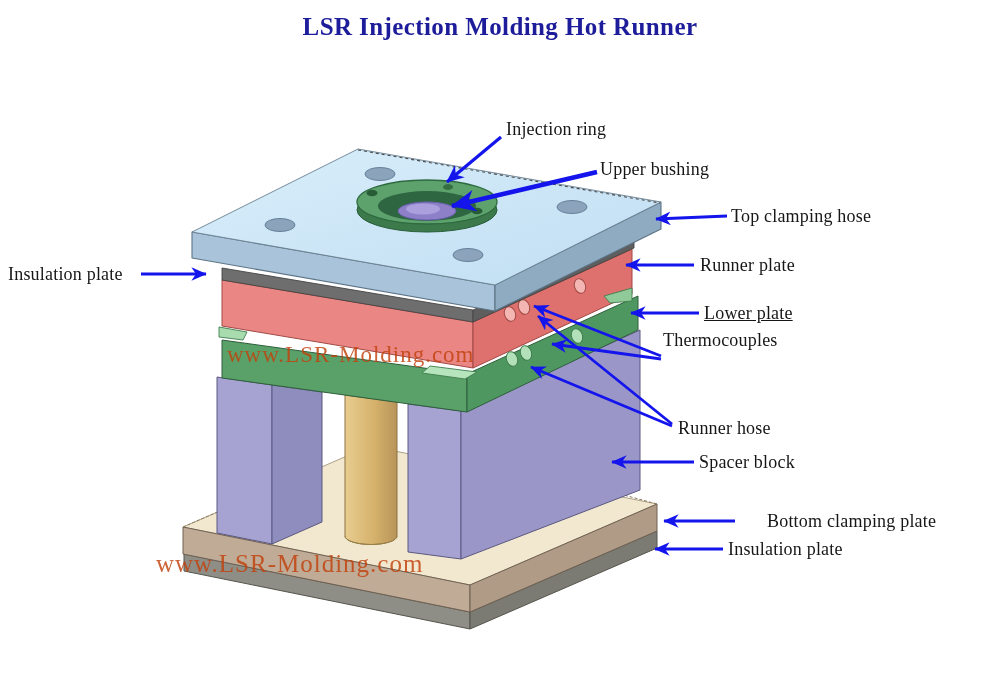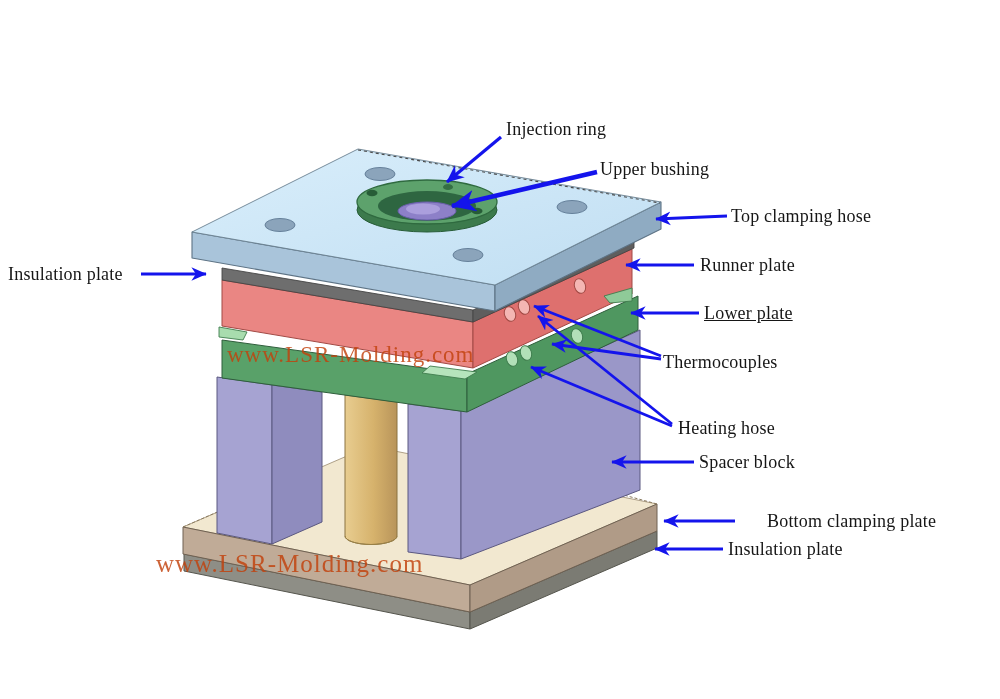--- a/index.html
+++ b/index.html
@@ -23,21 +23,21 @@
   }
   .wm.mid{left:227px;top:342px;font-size:23px;}
   .wm.bot{left:156px;top:550px;font-size:25px;}
   
   .l-locating{left:506px;top:119px;}
   .l-sprue{left:600px;top:159px;}
   .l-topclamp{left:731px;top:206px;}
   .l-insul-left{left:8px;top:264px;}
   .l-upper{left:700px;top:255px;}
   .l-lower{left:704px;top:303px;text-decoration:underline;}
-  .l-thermo{left:663px;top:352px;}
+  .l-thermo{left:663px;top:330px;}
   .l-heat{left:678px;top:418px;}
   .l-spacer{left:699px;top:452px;}
   .l-bottomclamp{left:742px;top:511px;margin-left:25px;}
   .l-insul-bot{left:728px;top:539px;}
 </style>
 </head>
 <body>
 
 <div id="stage">
 
@@ -148,26 +148,27 @@
       <path d="M672,426 L531,367" marker-end="url(#ah)"></path>
       <path d="M694,462 L612,462" marker-end="url(#ah)"></path>
       <path d="M735,521 L664,521" marker-end="url(#ah)"></path>
       <path d="M723,549 L655,549" marker-end="url(#ah)"></path>
     </g>
   </svg>
 
   <div class="wm mid">www.LSR-Molding.com</div>
   <div class="wm bot">www.LSR-Molding.com</div>
 
+  <div class="title">LSR Injection Molding Hot Runner</div>
 
   <div class="lbl l-locating">Injection ring</div>
   <div class="lbl l-sprue">Upper bushing</div>
   <div class="lbl l-topclamp">Top clamping hose</div>
   <div class="lbl l-insul-left">Insulation plate</div>
   <div class="lbl l-upper">Runner plate</div>
   <div class="lbl l-lower">Lower plate</div>
   <div class="lbl l-thermo">Thermocouples</div>
-  <div class="lbl l-heat">Heating hose</div>
+  <div class="lbl l-heat">Runner hose</div>
   <div class="lbl l-spacer">Spacer block</div>
   <div class="lbl l-bottomclamp">Bottom clamping plate</div>
   <div class="lbl l-insul-bot">Insulation plate</div>
 
 </div>
 
 </body></html>

